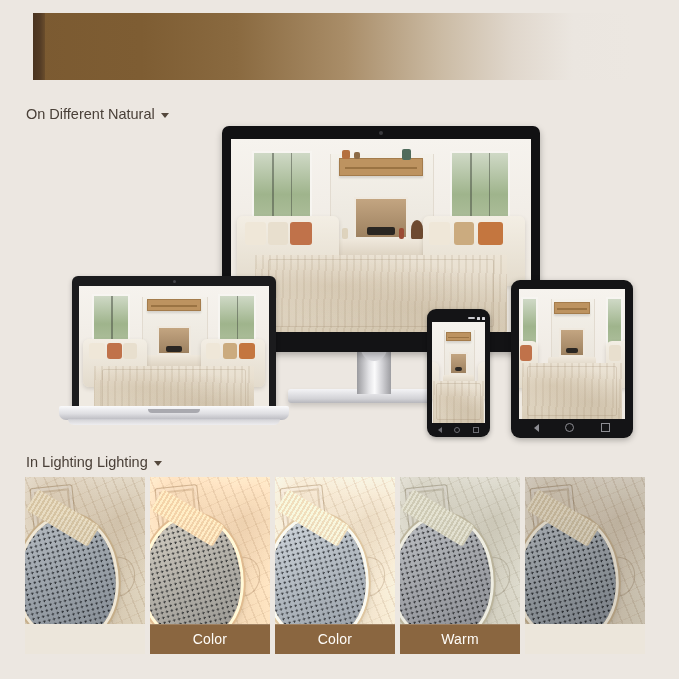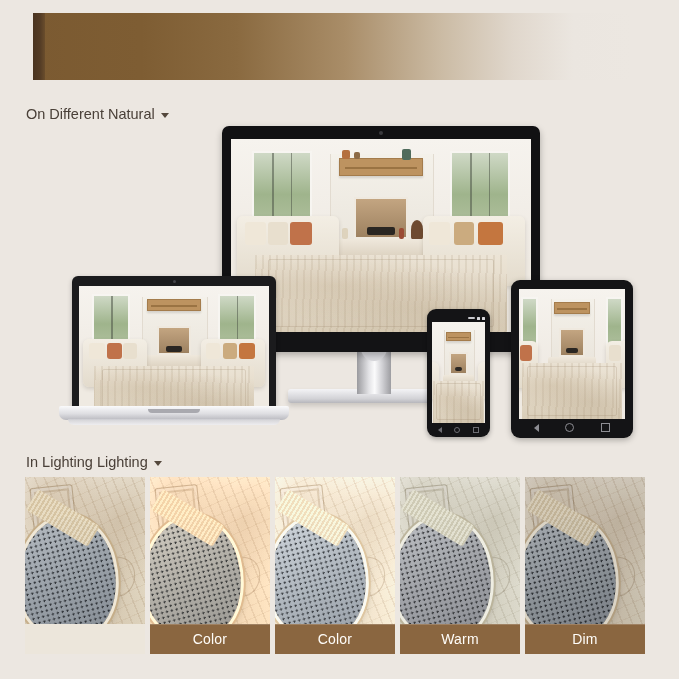--- a/index.html
+++ b/index.html
@@ -458,17 +458,16 @@
     </div>
 
     <div class="tile dim">
       <div class="swatch">
         <div class="field"></div>
           <div class="motif"></div>
           <div class="motif2"></div>
         <div class="fold"></div>
         <div class="binding"></div>
       </div>
-      <div class="caption">Dim</div>
     </div>
 
   </div>
 </div>
 
 </body></html>

